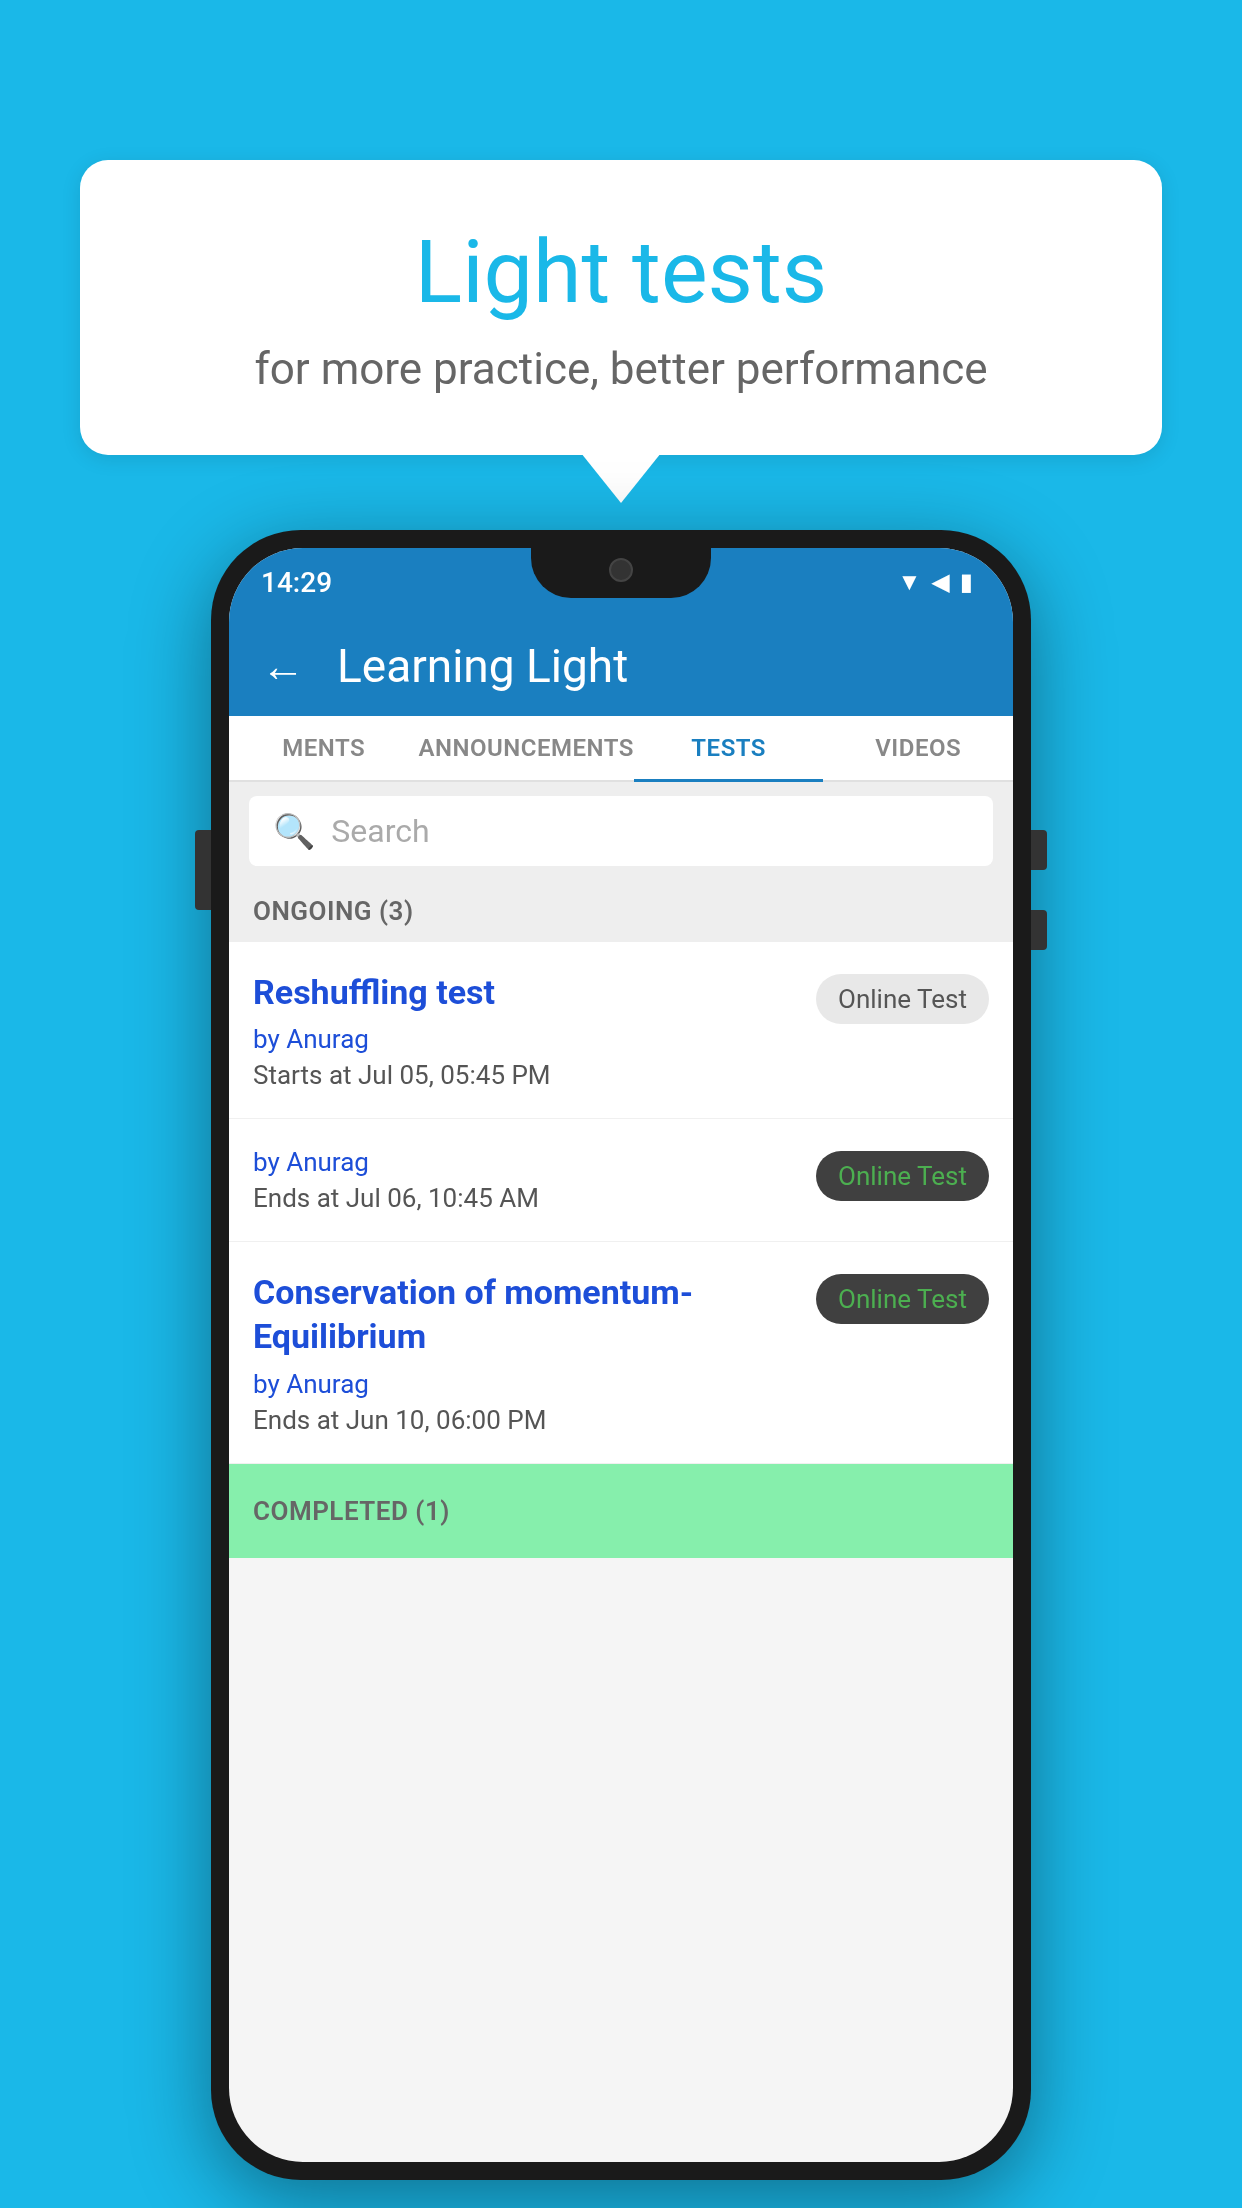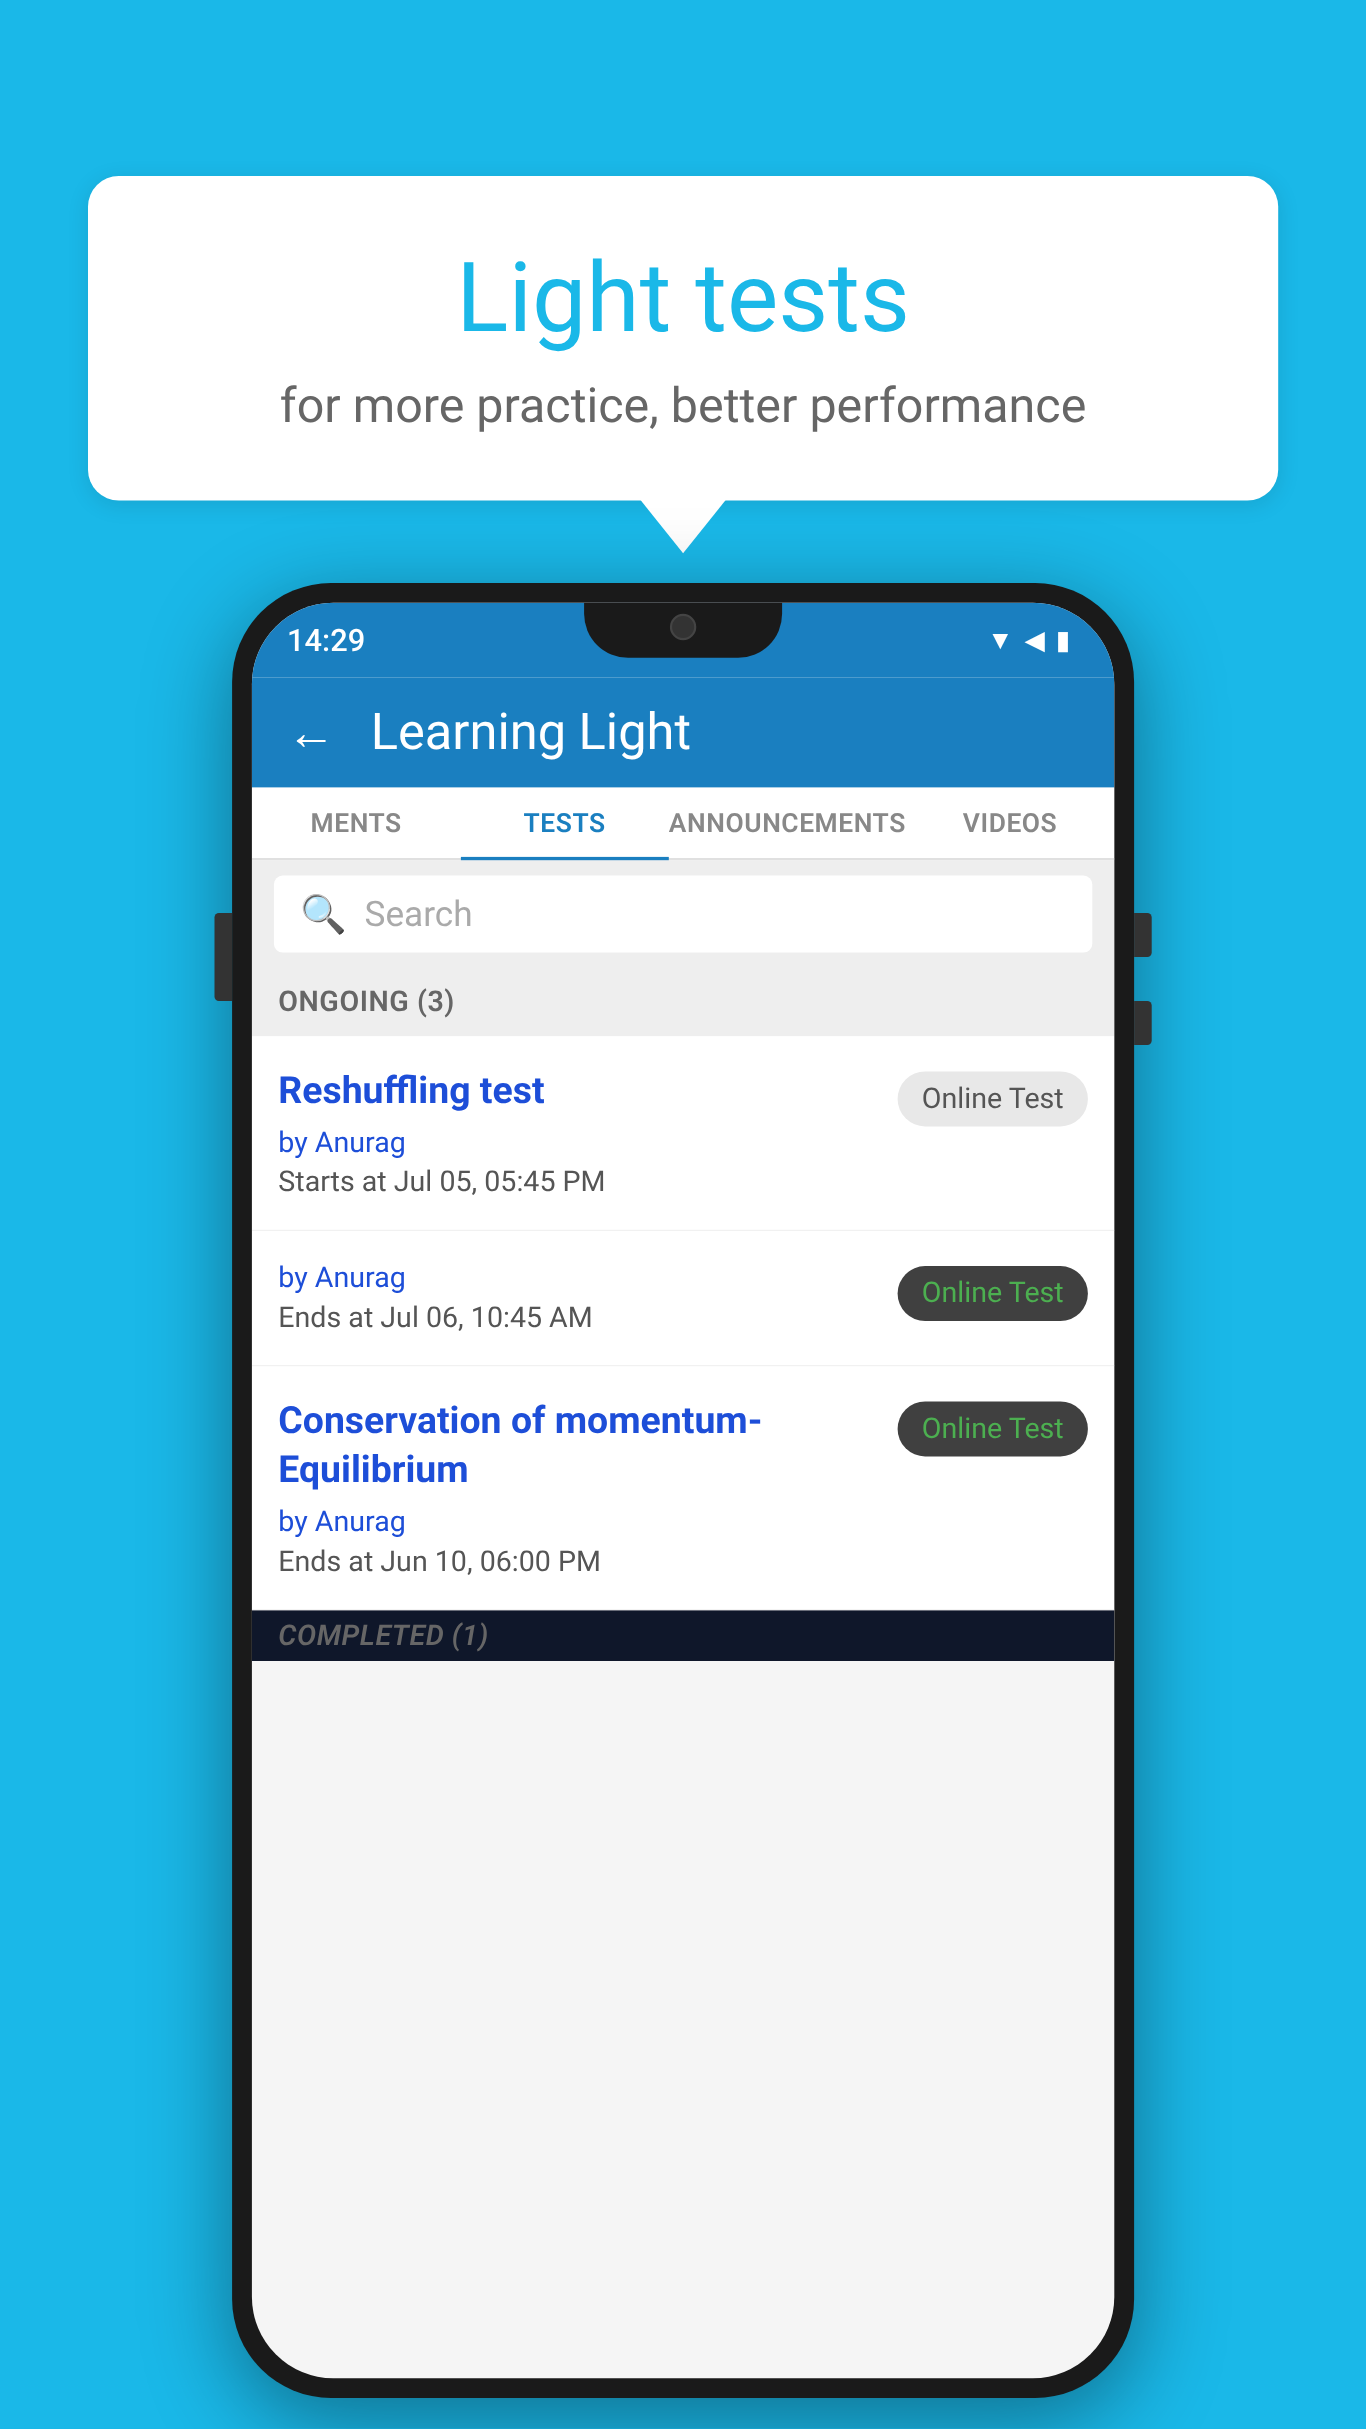--- a/index.html
+++ b/index.html
@@ -282,23 +282,22 @@
       color: #555;
     }
 
     .badge-online {
       background: #404040;
       color: #4caf50;
     }
 
     
     .completed-header {
-      background: #0f172a;
-      padding: 8px 24px;
-      font-style: italic;
+      background: #86efac;
+      padding: 32px 24px;
     }
 
     .side-buttons {
       position: absolute;
       left: -16px;
       top: 300px;
       width: 16px;
       height: 80px;
       background: #333;
       border-radius: 4px 0 0 4px;
@@ -356,25 +355,25 @@
 
       <div class="app-bar">
         <span class="back-arrow">←</span>
         <span class="app-title">Learning Light</span>
       </div>
 
       <div class="tabs">
         <div class="tab">
           <span>MENTS</span>
         </div>
+        <div class="tab">
+          <span>ANNOUNCEMENTS</span>
+        </div>
         <div class="tab active">
           <span>TESTS</span>
-        </div>
-        <div class="tab">
-          <span>ANNOUNCEMENTS</span>
         </div>
         <div class="tab">
           <span>VIDEOS</span>
         </div>
       </div>
 
       <div class="search-container">
         <div class="search-bar">
           <span class="search-icon">🔍</span>
           <span class="search-placeholder">Search</span>

